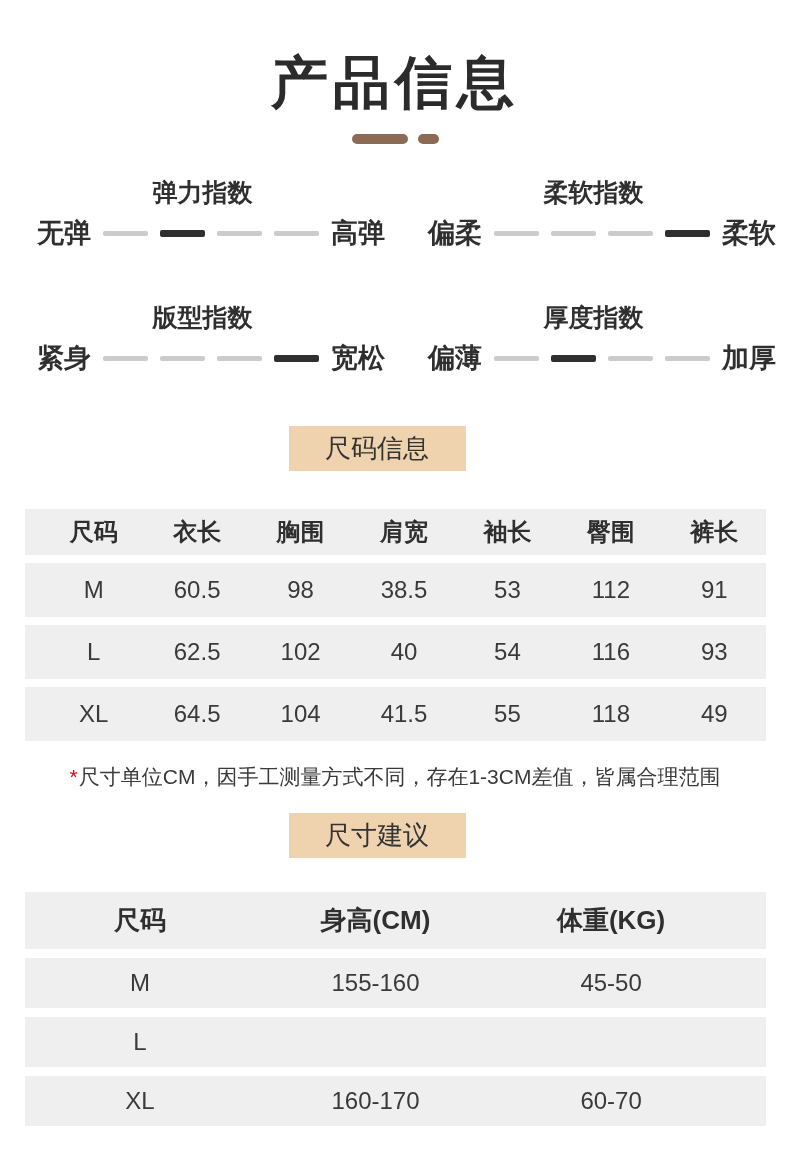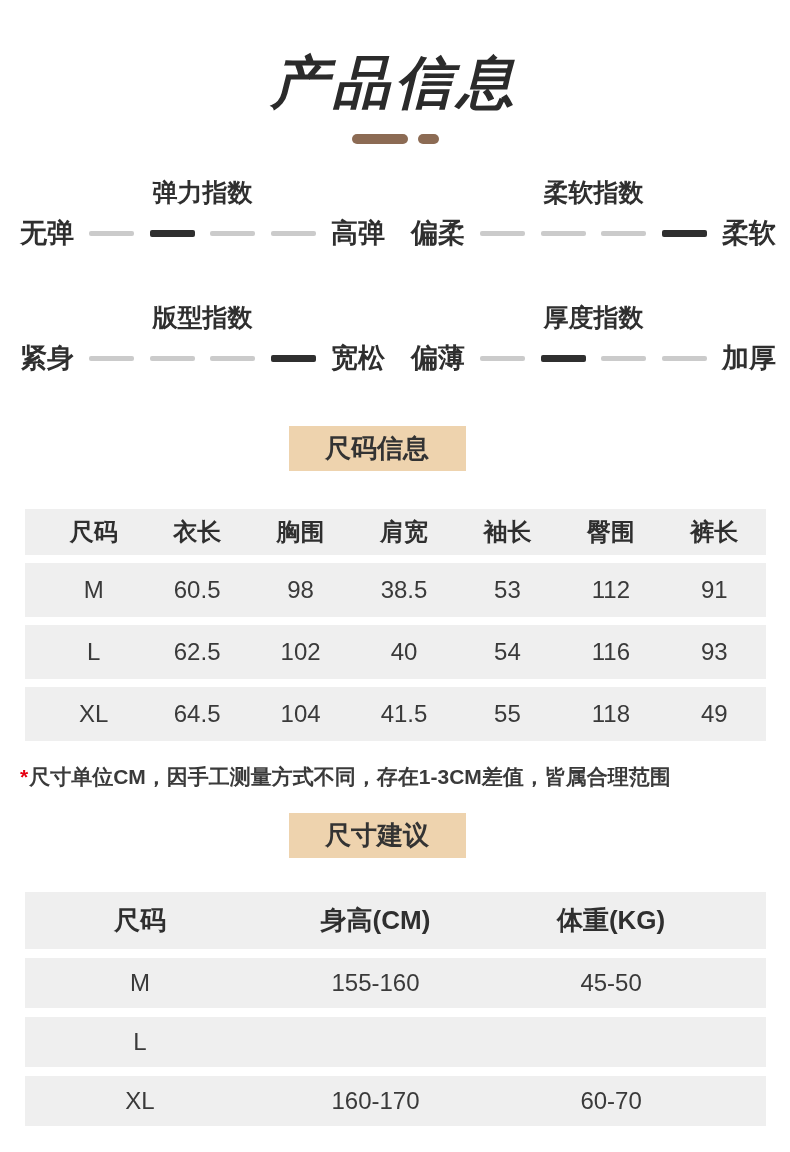--- a/index.html
+++ b/index.html
@@ -14,54 +14,53 @@
 
   
   .title {
     margin: 48px 0 0;
     text-align: center;
     font-size: 57px;
     line-height: 1.2;
     font-weight: 800;
     letter-spacing: 5px;
     color: #2b2b2b;
-    font-style: italic;
   }
   .title-dashes {
     margin-top: 18px;
     display: flex; justify-content: center; align-items: center; gap: 10px;
   }
   .dash { display: inline-block; height: 10px; border-radius: 5px; background: #8c6b54; }
   .dash.long  { width: 56px; }
   .dash.short { width: 21px; }
 
   
   .indicators {
     margin-top: 34px;
     padding: 0 14px 0 20px;
     display: grid;
     grid-template-columns: 1fr 1fr;
     column-gap: 26px;
     row-gap: 54px;
   }
   .indicator { display: flex; flex-direction: column; align-items: center; }
   .ind-title { font-size: 25px; line-height: 1.15; font-weight: 700; margin-bottom: 11px; }
-  .ind-row   { display: flex; align-items: center; justify-content: space-between; gap: 12px; width: 100%; }
+  .ind-row   { display: flex; align-items: center; justify-content: flex-end; gap: 12px; width: 100%; }
   .ind-label { font-size: 27px; line-height: 1.15; font-weight: 700; white-space: nowrap; }
   .seg { width: 45px; height: 5px; border-radius: 2px; background: #cbcbcb; flex: 0 0 auto; }
   .seg.active { background: #2f2f2f; height: 7px; }
 
   
   .badge {
     width: 177px; height: 45px;
     margin: 0 auto;
     transform: translateX(-18px);
     background: #eed3ae;
     display: flex; align-items: center; justify-content: center;
-    font-size: 26px; font-weight: 700; color: #333333;
+    font-size: 26px; font-weight: 400; color: #333333;
   }
   .badge.size-info   { margin-top: 52px; }
   .badge.size-advice { margin-top: 22px; }
 
   
   .table { margin-left: 25px; margin-right: 24px; }
   .trow {
     background: #efefef;
     display: grid; align-items: center; text-align: center;
     margin-bottom: 8px;
@@ -71,23 +70,23 @@
   .size-table .trow { grid-template-columns: repeat(7, 1fr); padding-left: 17px; height: 54px; font-size: 24px; }
   .size-table .trow.thead { height: 46px; font-size: 24px; font-weight: 700; color: #2f2f2f; }
 
   .advice-table { margin-top: 34px; }
   .advice-table .trow { grid-template-columns: 1fr 1.05fr 1fr; padding-right: 40px; height: 50px; font-size: 24px; margin-bottom: 9px; }
   .advice-table .trow.thead { height: 57px; font-size: 26px; font-weight: 700; color: #2f2f2f; }
 
   
   .note {
     margin: 22px 20px 0;
-    text-align: left;
+    text-align: center;
     font-size: 21px;
-    font-weight: 700;
+    font-weight: 400;
     color: #3a3a3a;
   }
   .note .star { color: #e60012; margin-right: 1px; }
 </style>
 </head>
 <body>
 
 <div class="page">
 
   <h1 class="title">产品信息</h1>

